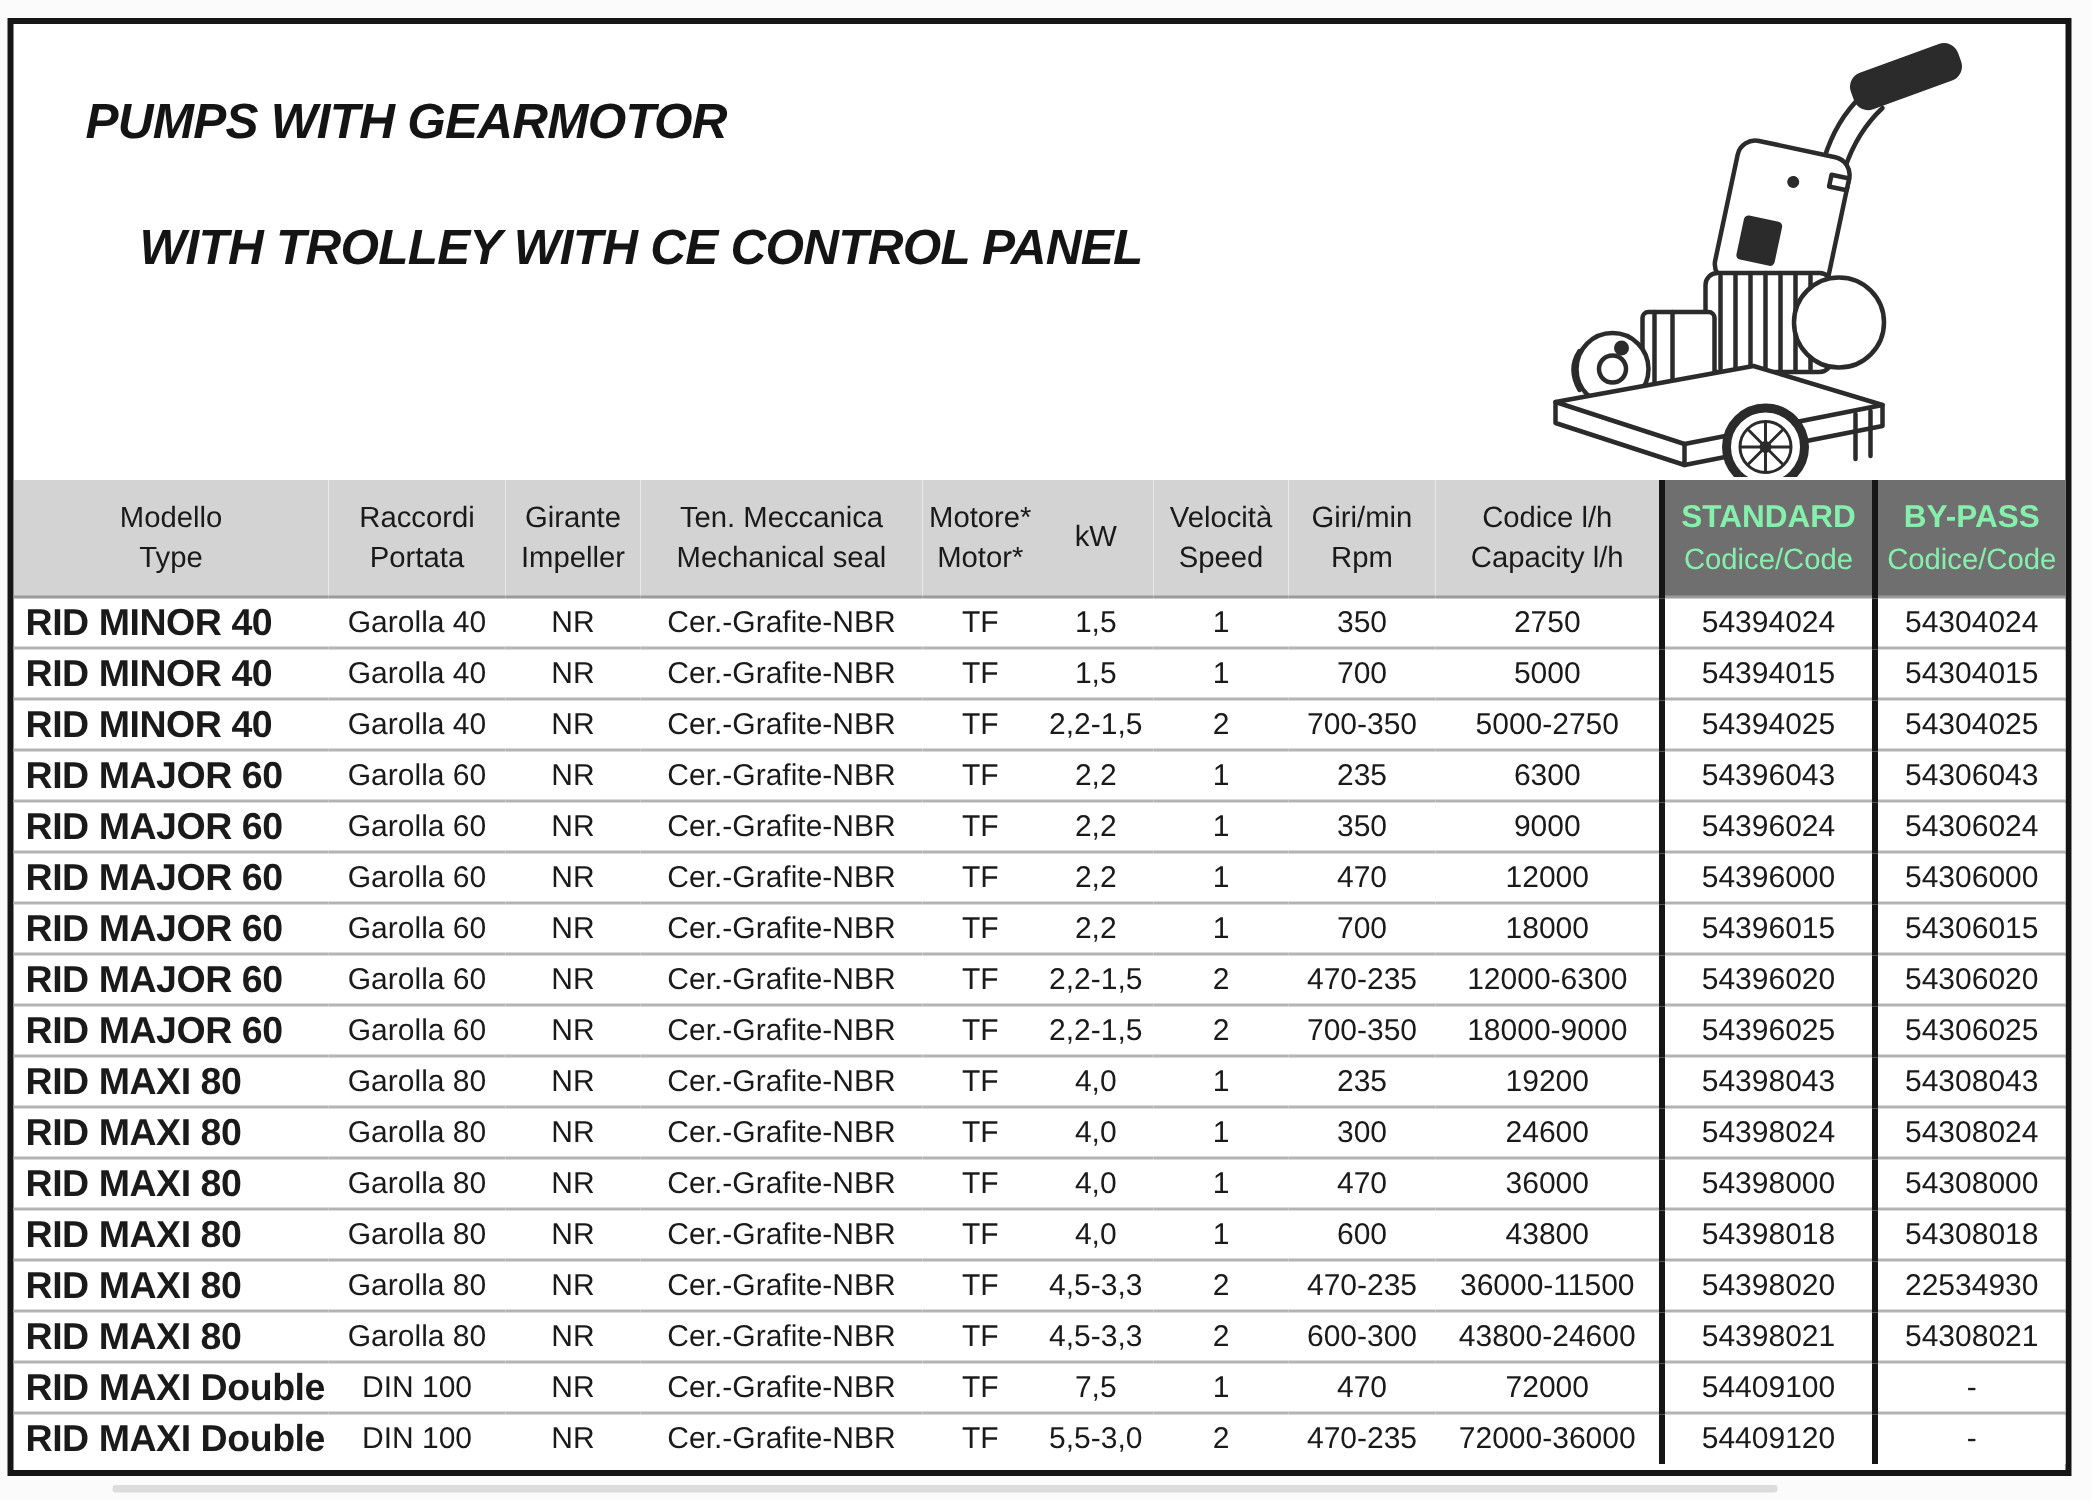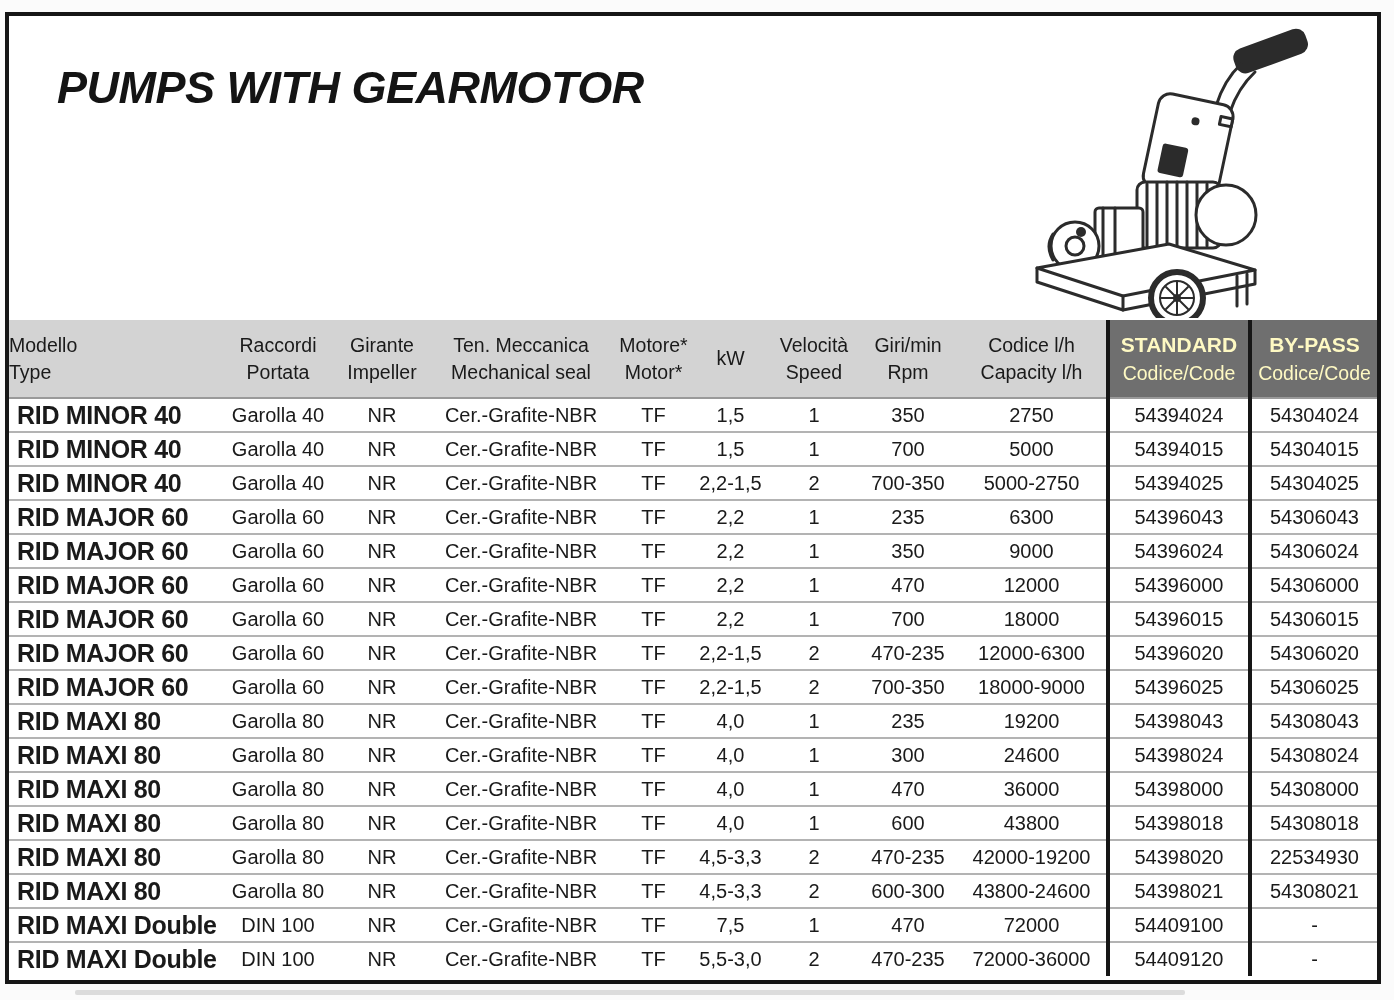--- a/index.html
+++ b/index.html
@@ -2,48 +2,49 @@
 <html><head>
 <meta charset="utf-8">
 <style>
   * { margin:0; padding:0; box-sizing:border-box; }
   html,body { width:1394px; height:1000px; background:#fbfbfb; font-family:"Liberation Sans", sans-serif; color:#1a1a1a; overflow:hidden; }
   .page-frame {
     position:absolute; left:5px; top:12px; width:1376px; height:972px;
     border:4px solid #161616; background:#ffffff;
   }
   
-  .title-line { position:absolute; font-weight:bold; font-style:italic; font-size:45px; letter-spacing:-0.5px; white-space:nowrap; color:#141414; }
+  .title-line { position:absolute; font-weight:bold; font-style:italic; font-size:33px; letter-spacing:-0.5px; white-space:nowrap; color:#141414; }
   .t1 { left:48px;  top:46px;  }
   .t2 { left:84px;  top:130px; }
   .t3 { left:388px; top:202px; }
   
   .illustration { position:absolute; right:6px; top:4px; width:352px; height:298px; }
   
   table.spec { position:absolute; left:0; top:304px; width:1368px; border-collapse:collapse; table-layout:fixed; }
   table.spec th, table.spec td { padding:0; overflow:hidden; white-space:nowrap; }
   thead th { height:78px; background:#d3d3d3; font-size:19.5px; font-weight:normal; text-align:center; vertical-align:middle; line-height:1.35; border-bottom:2px solid #9a9a9a; }
-  thead th.col-model { text-align:left; }
-  thead th.dark { background:#6f6f6f; color:#fef9c3; }
+  thead th.col-model { text-align:center; }
+  thead th.dark { background:#6f6f6f; color:#86efac; }
   thead th .h1 { display:block; }
   thead th.dark .h1 { font-weight:bold; font-size:21px; }
   tbody td { height:34px; font-size:20px; text-align:center; vertical-align:middle; border-bottom:2px solid #b3b3b3; background:#ffffff; }
   tbody tr:last-child td { border-bottom:none; }
   tbody td.c0 { text-align:left; padding-left:8px; font-weight:bold; font-size:25px; letter-spacing:-0.3px; }
   .bL { border-left:4px solid #161616 !important; }
   .bR { border-right:4px solid #161616 !important; }
   
   .scan-artifact { position:absolute; left:75px; top:990px; width:1110px; height:5px; background:#dcdcdc; border-radius:2px; }
 </style>
 </head>
 <body>
 
 <div class="page-frame">
 
   <div class="title-line t1">PUMPS WITH GEARMOTOR</div>
+  <div class="title-line t2">WITH TROLLEY WITH CE CONTROL PANEL</div>
 
   <svg class="illustration" viewBox="0 0 352 298">
     <g fill="none" stroke="#2b2b2b" stroke-width="3" stroke-linejoin="round" stroke-linecap="round">
 
       <g transform="rotate(-20 252 32)">
         <rect x="214" y="18" width="76" height="26" rx="10" fill="#2b2b2b" stroke="none"></rect>
       </g>
 
       <path d="M222 44 Q205 60 197 86 L186 120"></path>
       <path d="M236 52 Q219 68 211 92 L200 126"></path>
@@ -284,21 +285,21 @@
         </tr>
         <tr>
           <td class="c0">RID MAXI 80</td>
           <td class="c1">Garolla 80</td>
           <td class="c2">NR</td>
           <td class="c3">Cer.-Grafite-NBR</td>
           <td class="c4">TF</td>
           <td class="c5">4,5-3,3</td>
           <td class="c6">2</td>
           <td class="c7">470-235</td>
-          <td class="c8">42000-19200</td>
+          <td class="c8">36000-11500</td>
           <td class="c9 bL bR">54398020</td>
           <td class="c10">22534930</td>
         </tr>
         <tr>
           <td class="c0">RID MAXI 80</td>
           <td class="c1">Garolla 80</td>
           <td class="c2">NR</td>
           <td class="c3">Cer.-Grafite-NBR</td>
           <td class="c4">TF</td>
           <td class="c5">4,5-3,3</td>

